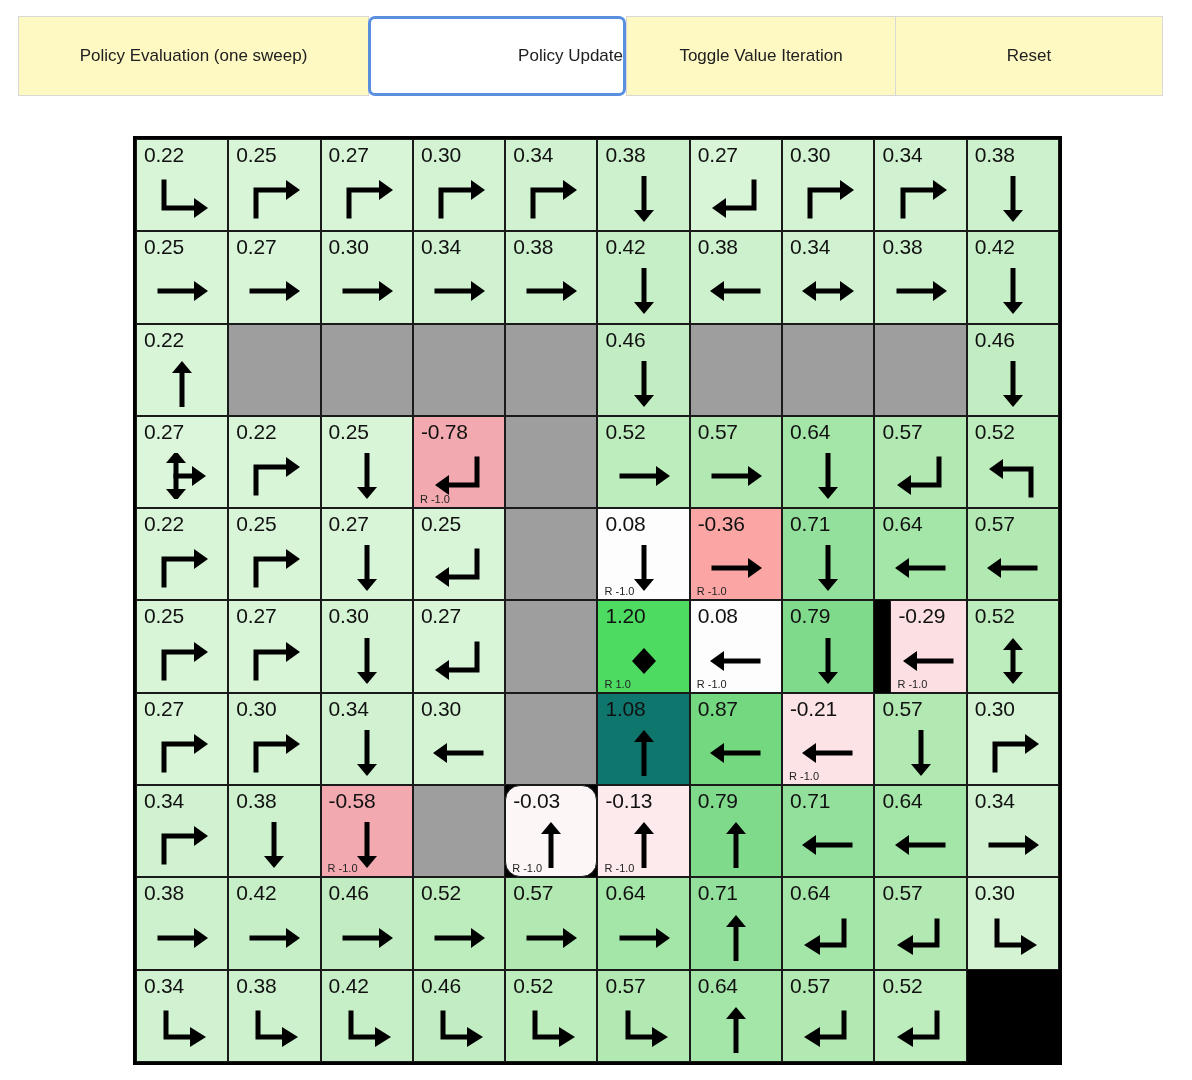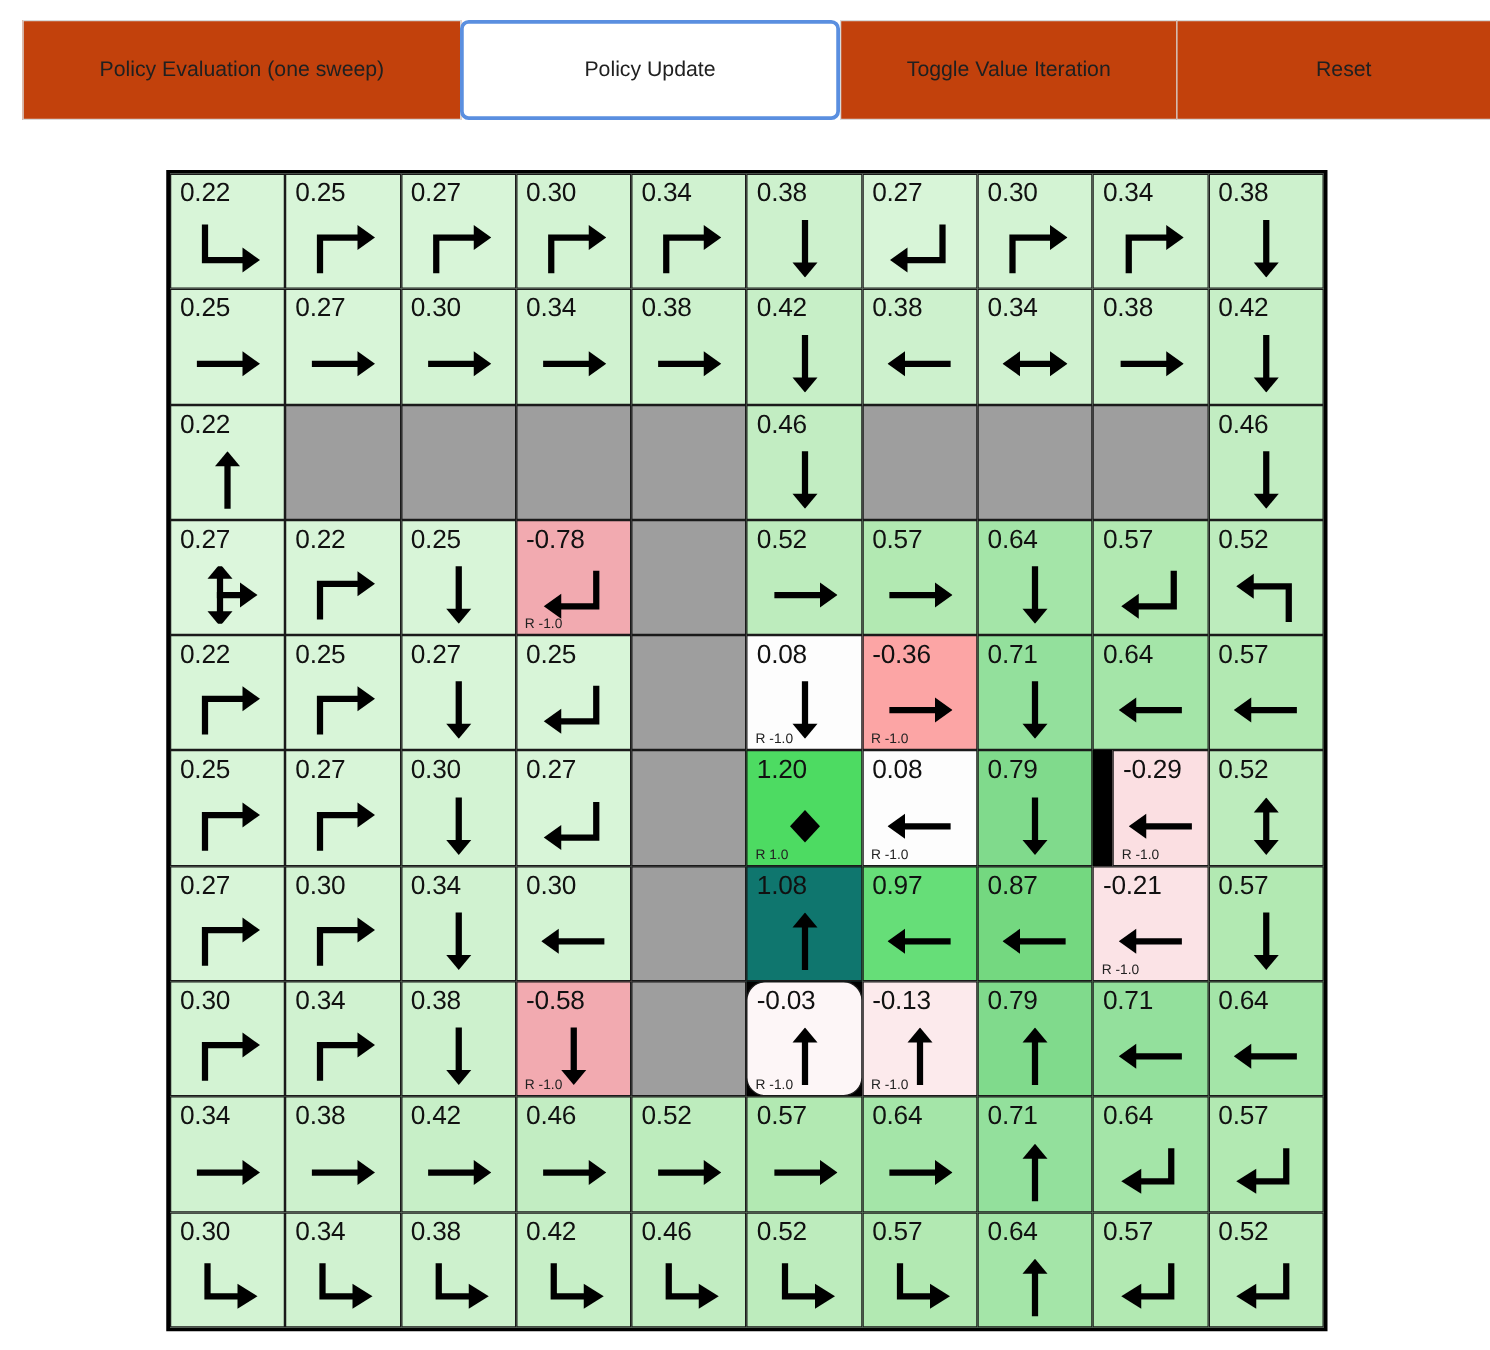--- a/index.html
+++ b/index.html
@@ -21,39 +21,39 @@
     position: absolute;
     left: 18px;
     top: 16px;
     display: flex;
     align-items: stretch;
   }
   .tbtn {
     height: 80px;
     box-sizing: border-box;
     border: 1px solid #d8d8d8;
-    background: #c2410c;
+    background: #fef9c3;
     color: #202020;
     font-size: 17px;
     display: flex;
     align-items: center;
     justify-content: center;
     cursor: pointer;
     user-select: none;
     margin-right: -1px;
   }
   .tbtn.active {
     border: 3px solid #5a8fe0;
     border-radius: 7px;
     background: #ffffff;
     z-index: 3;
     margin-right: 0;
   }
   .tbtn.w1 { width: 351px; }
-  .tbtn.w2 { width: 304px; }
+  .tbtn.w2 { width: 258px; justify-content: flex-end; }
   .tbtn.w3 { width: 270px; }
   .tbtn.w4 { width: 268px; }
 
   
   #grid-wrap {
     position: absolute;
     left: 133px;
     top: 136px;
     border: 3px solid #000;
     background: #000;
@@ -635,29 +635,20 @@
         <div class="cell wall" style="background: rgb(158, 158, 158);"></div>
         <div class="cell" style="background: #0f766e;">
           <div class="val">1.08</div>
           <div class="arrows">
             <svg class="arw" width="52" height="46" viewBox="0 0 52 46">
               <line x1="26" y1="44" x2="26" y2="10" stroke="#000" stroke-width="5" fill="none" stroke-linecap="square"></line>
               <polygon points="16,12 26,0 36,12" fill="#000"></polygon>
             </svg>
           </div>
         </div>
-        <div class="cell" style="background: rgb(102, 222, 120);">
-          <div class="val">0.97</div>
-          <div class="arrows">
-            <svg class="arw" width="52" height="46" viewBox="0 0 52 46">
-              <line x1="48" y1="23" x2="12" y2="23" stroke="#000" stroke-width="5" fill="none" stroke-linecap="square"></line>
-              <polygon points="14,13 0,23 14,33" fill="#000"></polygon>
-            </svg>
-          </div>
-        </div>
         <div class="cell" style="background: rgb(116, 216, 128);">
           <div class="val">0.87</div>
           <div class="arrows">
             <svg class="arw" width="52" height="46" viewBox="0 0 52 46">
               <line x1="48" y1="23" x2="12" y2="23" stroke="#000" stroke-width="5" fill="none" stroke-linecap="square"></line>
               <polygon points="14,13 0,23 14,33" fill="#000"></polygon>
             </svg>
           </div>
         </div>
         <div class="cell" style="background: rgb(251, 227, 230);">

